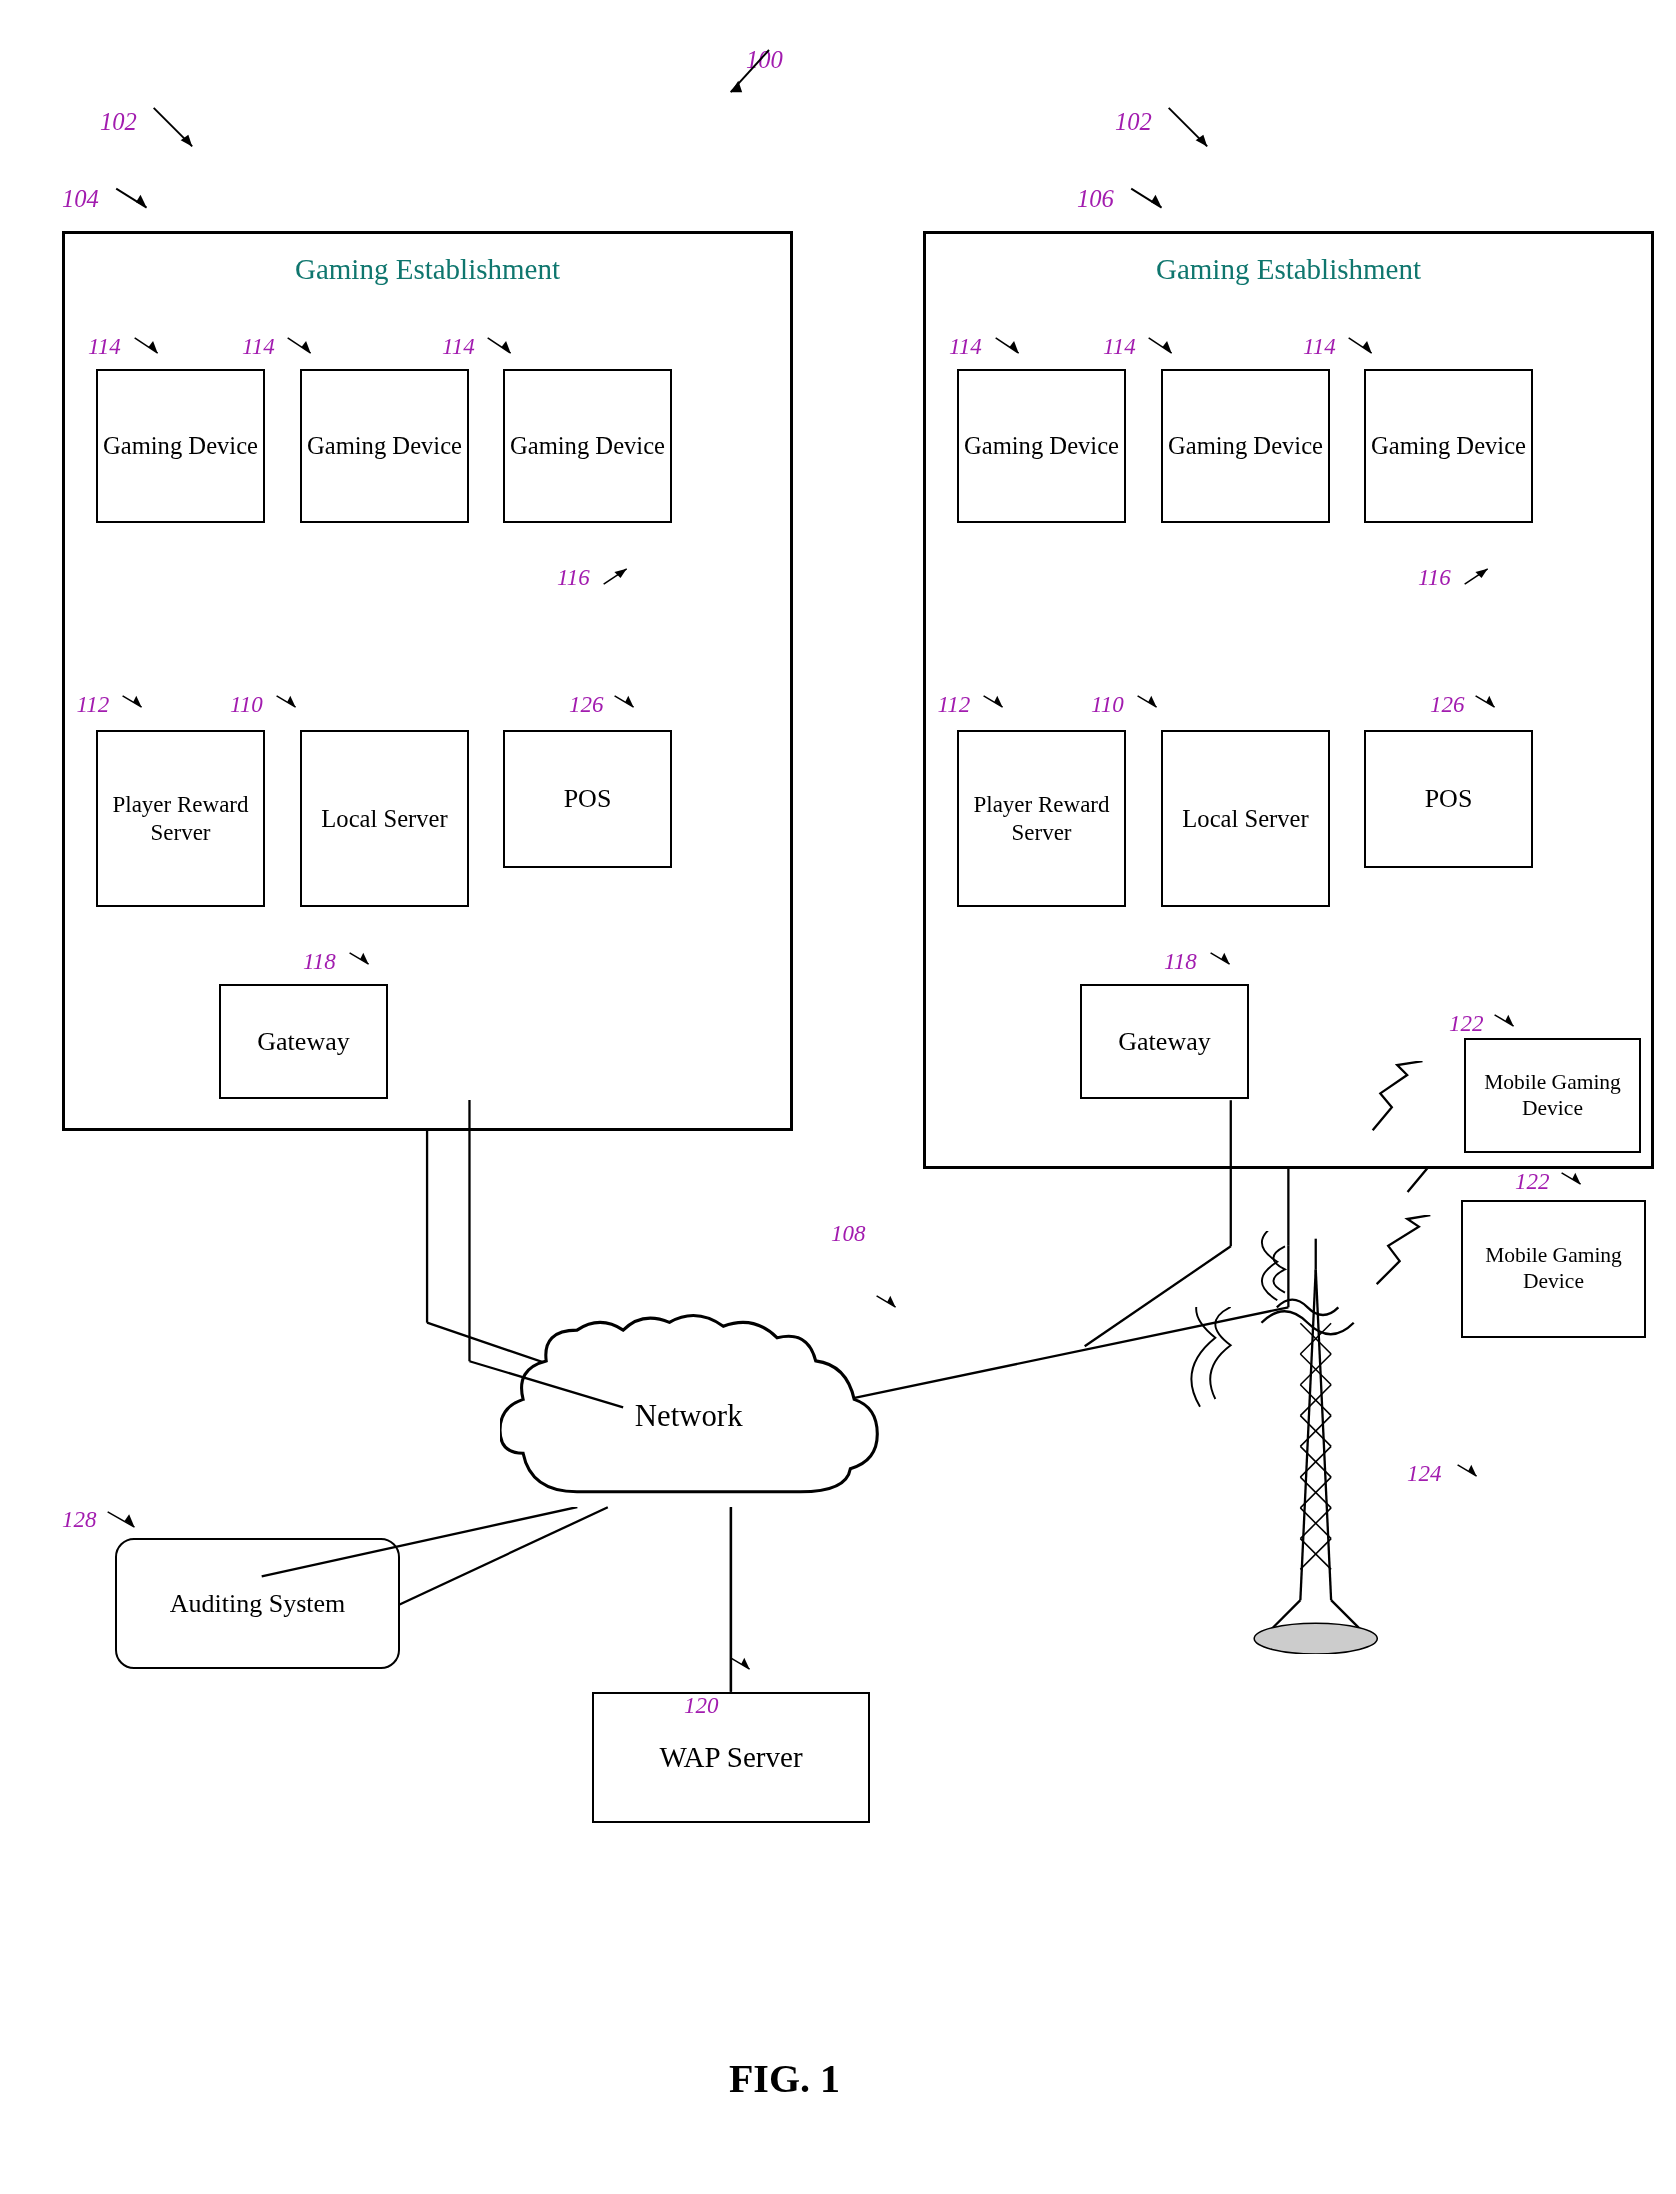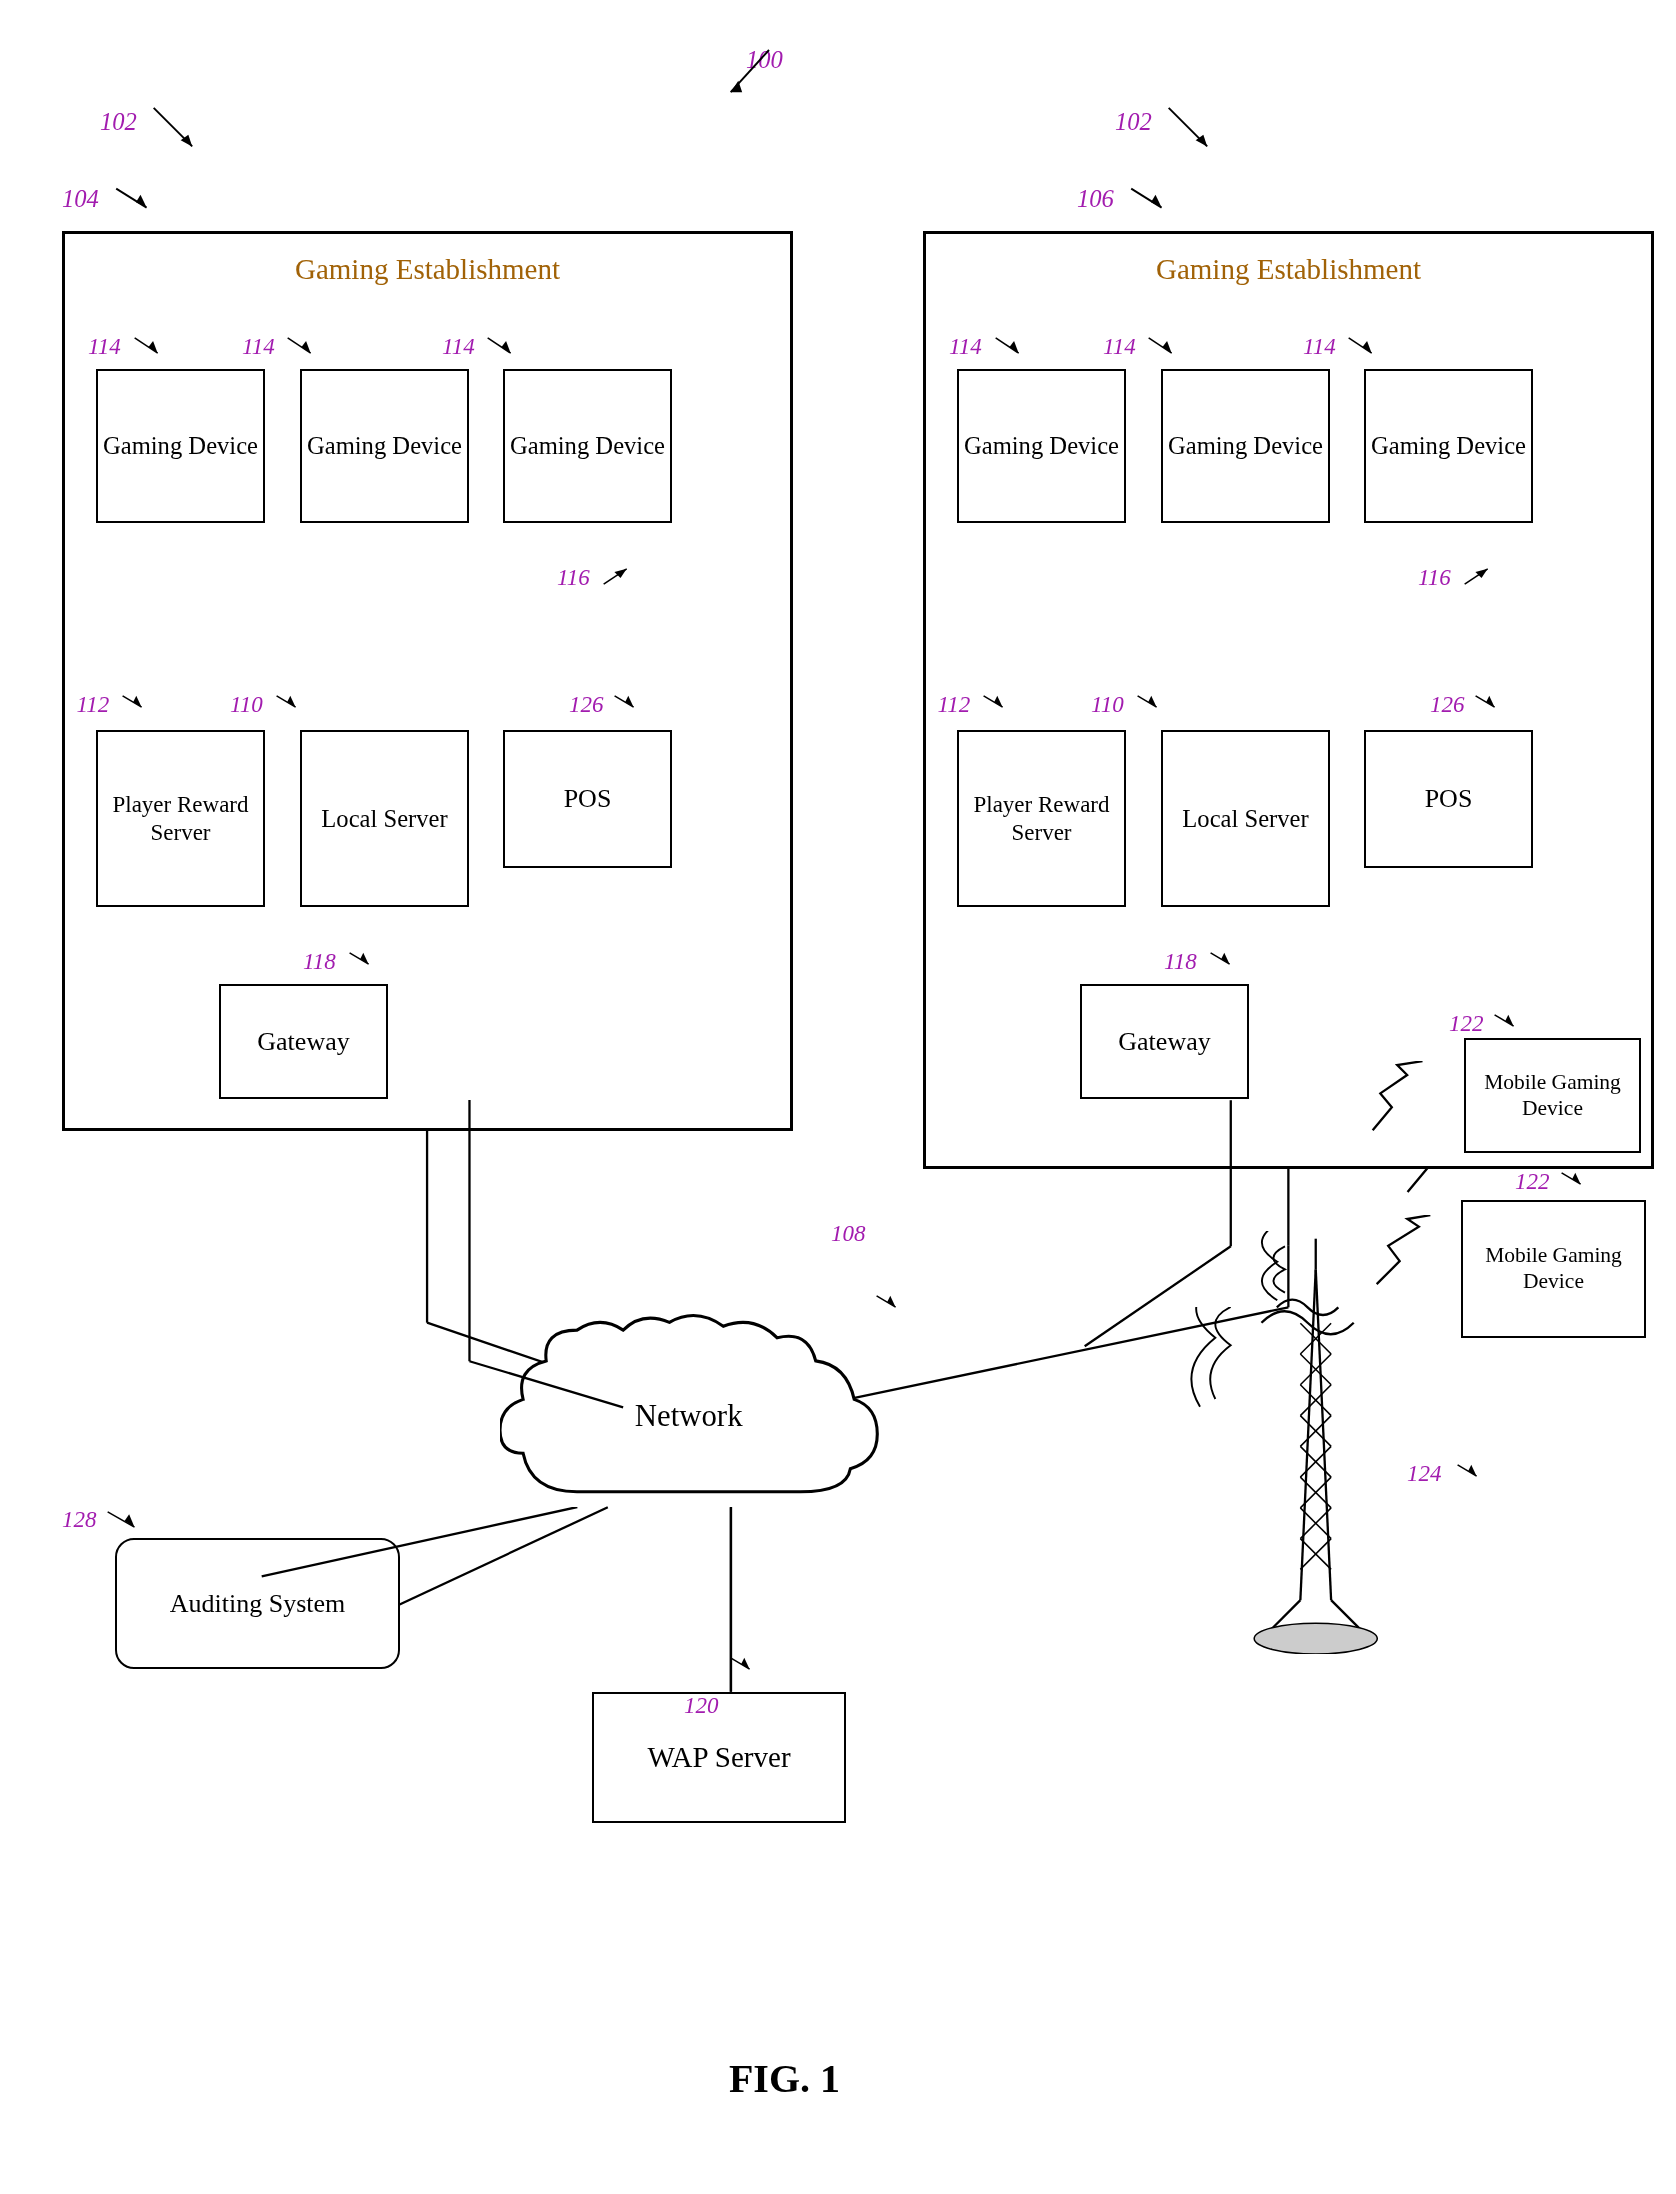--- a/index.html
+++ b/index.html
@@ -22,21 +22,21 @@
     
     .label {
       position: absolute;
       font-size: 24.6px;
       font-style: italic;
       color: #a21caf;
     }
     .label-normal {
       position: absolute;
       font-size: 28px;
-      color: #a16207;
+      color: #0f766e;
       text-align: center;
     }
 
     
     .box {
       position: absolute;
       border: 2.3px solid #000;
       background: #fff;
       display: flex;
       align-items: center;
@@ -322,21 +322,21 @@
              Q 450,240 390,240 Z" fill="#fff" stroke="#000" stroke-width="4"></path>
     <text x="245" y="155" text-anchor="middle" font-size="40" font-family="Times New Roman" fill="#000">Network</text>
   </svg>
 
   <span class="label" style="top:1221px; left:831px; font-size:23px;">108</span>
   <svg style="position:absolute;top:1288px;left:869px;width:38px;height:27px;" viewBox="0 0 50 35" width="38" height="27">
     <line x1="10" y1="10" x2="35" y2="25" stroke="#000" stroke-width="2"></line>
     <polygon points="35,25 24,18 28,10" fill="#000"></polygon>
   </svg>
 
-  <div class="box" style="left:592px; top:1692px; width:254px; height:131px; font-size:29px;">WAP Server</div>
+  <div class="box" style="left:592px; top:1692px; width:278px; height:131px; font-size:29px;">WAP Server</div>
 
   <span class="label" style="top:1654px; left:684px; font-size:23px;margin-top:39px;">120</span>
   <svg style="position:absolute;top:1650px;left:723px;width:38px;height:27px;" viewBox="0 0 50 35" width="38" height="27">
     <line x1="10" y1="10" x2="35" y2="25" stroke="#000" stroke-width="2"></line>
     <polygon points="35,25 24,18 28,10" fill="#000"></polygon>
   </svg>
 
   <div class="box" style="left:115px; top:1538px; width:285px; height:131px; font-size:26px;border-radius:19px;">Auditing System</div>
 
   <span class="label" style="top:1507px; left:62px; font-size:23px;">128</span>

